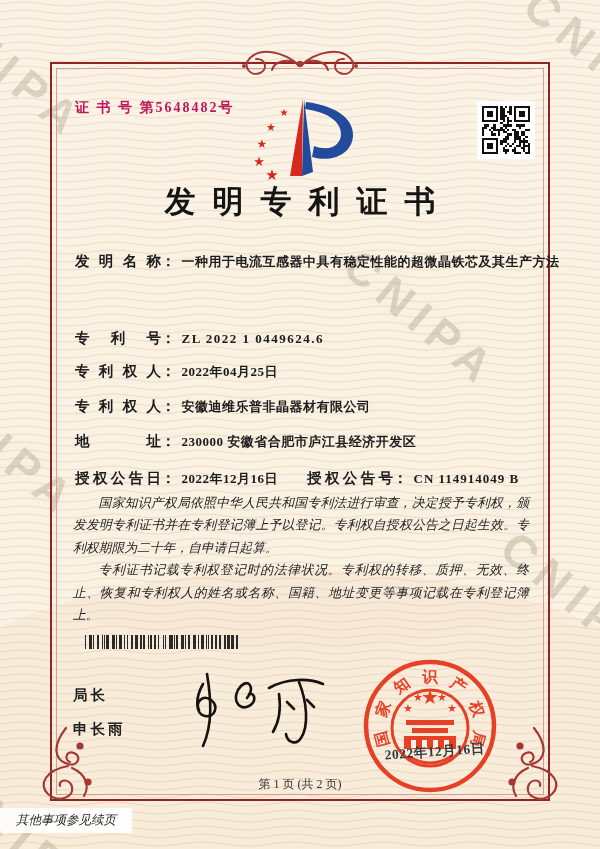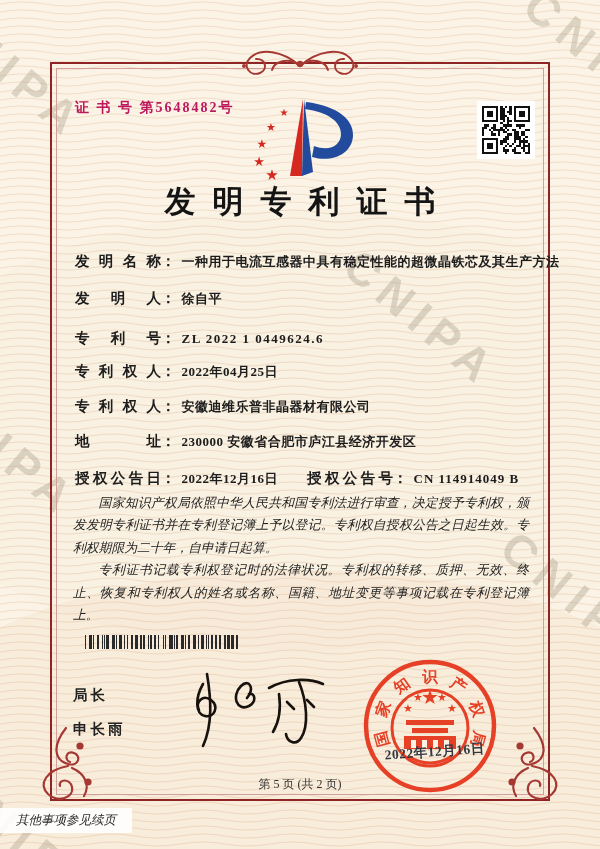--- a/index.html
+++ b/index.html
@@ -268,23 +268,20 @@
         <rect x="2.2857142857142856" y="34.285714285714285" width="11.428571428571427" height="11.428571428571427" fill="#fff"></rect>
         <rect x="4.571428571428571" y="36.57142857142857" width="6.857142857142857" height="6.857142857142857" fill="#111"></rect>
       </svg>
   </div>
 
   <div class="title">发明专利证书</div>
 
   <div class="frow" style="top:252px;">
     <span class="flabel">发明名称</span><span class="fcolon">：</span><span class="fvalue">一种用于电流互感器中具有稳定性能的超微晶铁芯及其生产方法</span>
   </div>
-  <div class="frow" style="top:289px;">
-    <span class="flabel">发明人</span><span class="fcolon">：</span><span class="fvalue">徐自平</span>
-  </div>
   <div class="frow" style="top:313px;margin-top:16px;">
     <span class="flabel">专利号</span><span class="fcolon">：</span><span class="fvalue" style="letter-spacing:1.5px;">ZL 2022 1 0449624.6</span>
   </div>
   <div class="frow" style="top:362px;">
     <span class="flabel">专利权人</span><span class="fcolon">：</span><span class="fvalue">2022年04月25日</span>
   </div>
   <div class="frow" style="top:397px;">
     <span class="flabel">专利权人</span><span class="fcolon">：</span><span class="fvalue">安徽迪维乐普非晶器材有限公司</span>
   </div>
   <div class="frow" style="top:432px;">
@@ -385,16 +382,16 @@
         <text transform="translate(35.015368960704585,64.89899283371656) rotate(-70)" text-anchor="middle" dominant-baseline="central" font-size="15.5" font-weight="bold" fill="#e5341a">家</text>
         <text transform="translate(53.321178182447696,41.04239778555041) rotate(-35)" text-anchor="middle" dominant-baseline="central" font-size="15.5" font-weight="bold" fill="#e5341a">知</text>
         <text transform="translate(82,32) rotate(0)" text-anchor="middle" dominant-baseline="central" font-size="15.5" font-weight="bold" fill="#e5341a">识</text>
         <text transform="translate(110.6788218175523,41.04239778555041) rotate(35)" text-anchor="middle" dominant-baseline="central" font-size="15.5" font-weight="bold" fill="#e5341a">产</text>
         <text transform="translate(128.9846310392954,64.89899283371656) rotate(70)" text-anchor="middle" dominant-baseline="central" font-size="15.5" font-weight="bold" fill="#e5341a">权</text>
         <text transform="translate(130.2962913144534,94.94095225512604) rotate(105)" text-anchor="middle" dominant-baseline="central" font-size="15.5" font-weight="bold" fill="#e5341a">局</text>
       </g>
     <text x="87" y="112" transform="rotate(-4 87 112)" text-anchor="middle" font-size="13.5" font-weight="bold" fill="#252c38" letter-spacing="0.5">2022年12月16日</text>
   </svg>
 
-  <div class="pagenum">第 5 页 (共 2 页)</div>
+  <div class="pagenum">第 1 页 (共 2 页)</div>
   <div class="footer-note"><span>其他事项参见续页</span></div>
 
 </div>
 
 </body></html>

